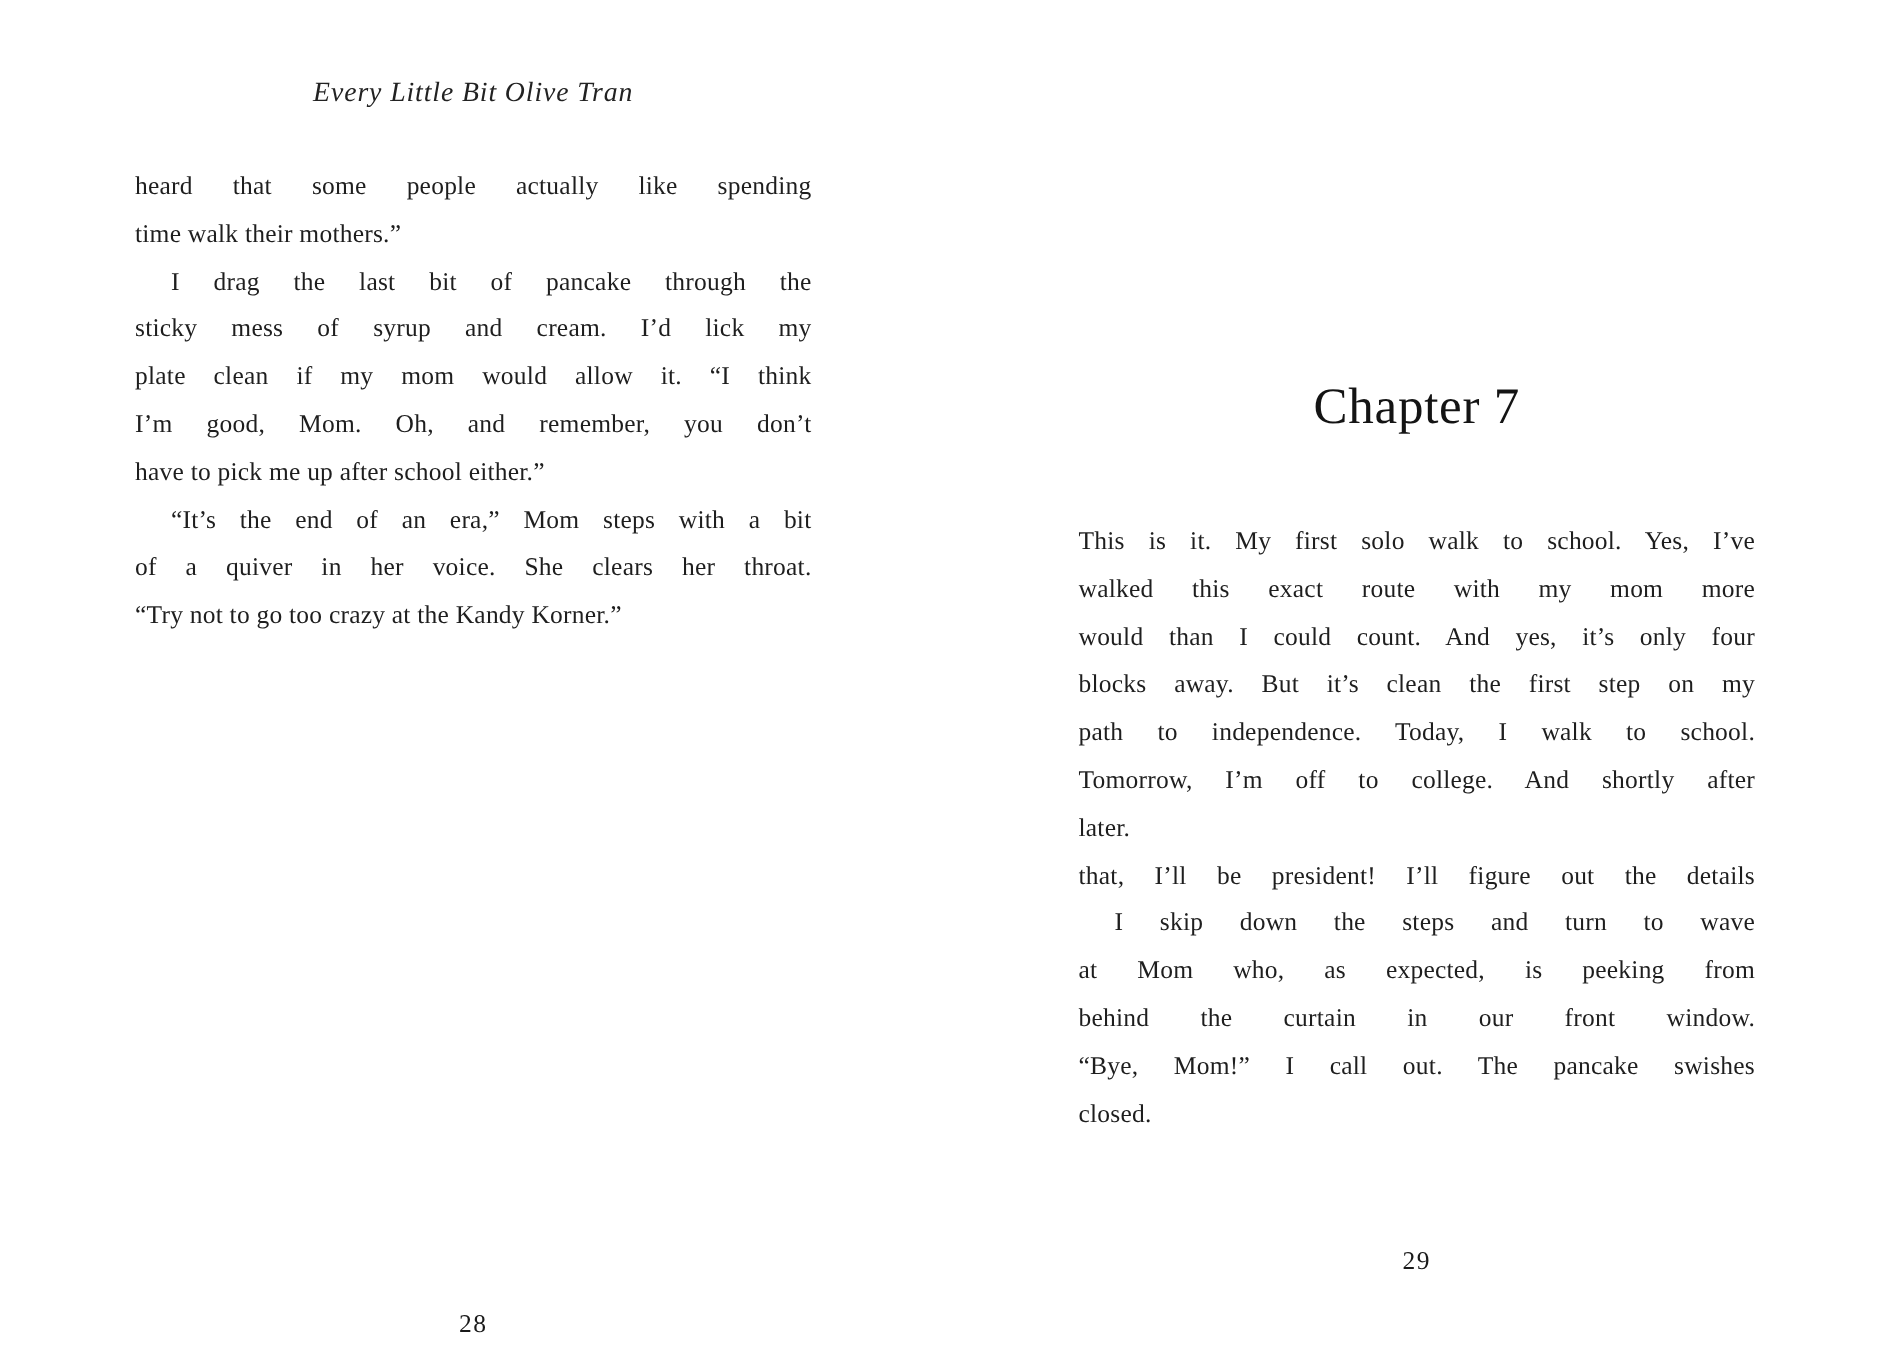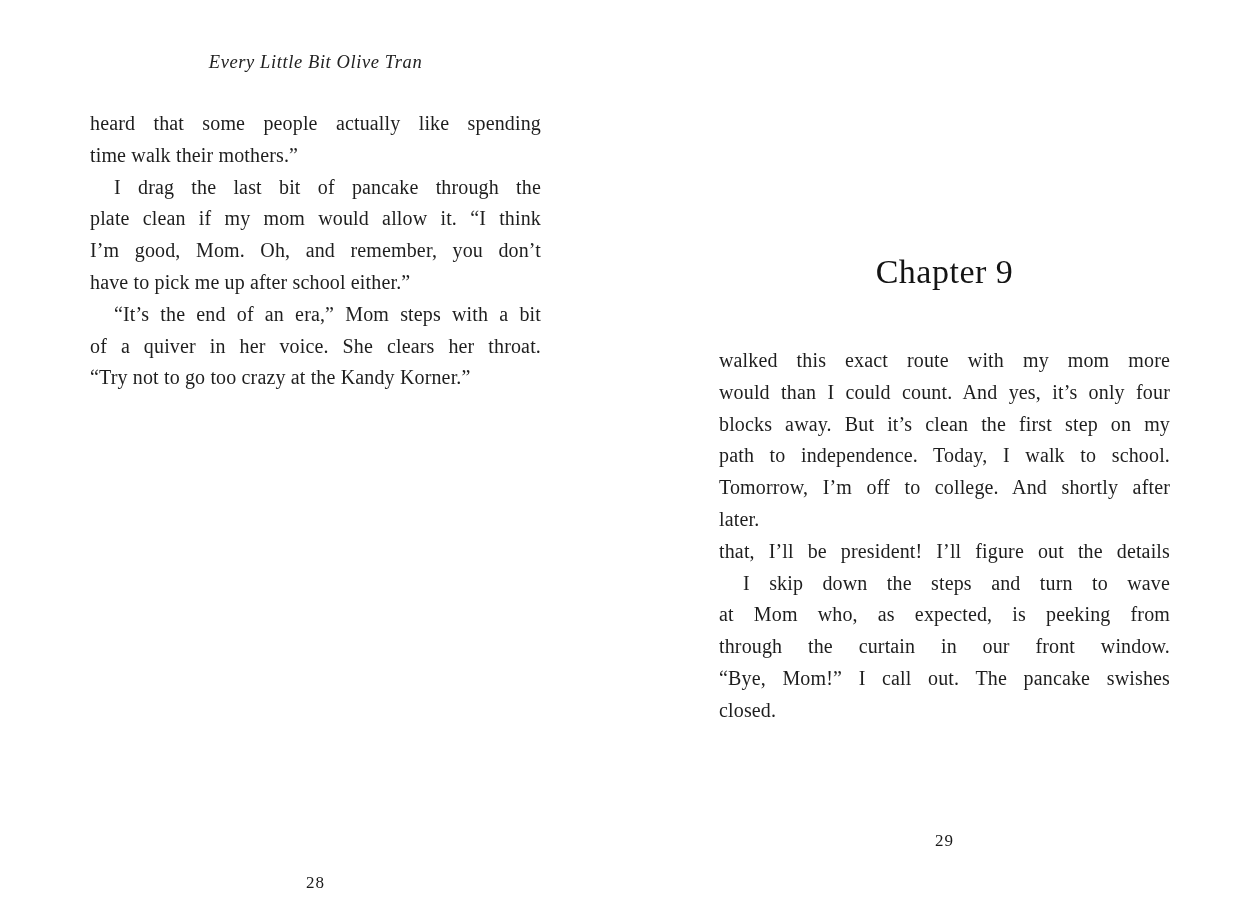--- a/index.html
+++ b/index.html
@@ -36,21 +36,21 @@
     width: 451px;
     text-align: center;
     font-size: 34px;
     line-height: 46px;
     letter-spacing: 0.5px;
     color: #141414;
   }
   .body-text {
     position: absolute;
     width: 451px;
-    font-size: 20px;
+    font-size: 17px;
     line-height: 31.8px;
     letter-spacing: 0.15px;
   }
   .body-text.left-body  { left: 90px;  top: 108px; }
   .body-text.right-body { left: 719px; top: 345px; }
   .line {
     text-align: justify;
     text-align-last: justify;
     white-space: nowrap;
     text-align-last: justify;
@@ -76,42 +76,44 @@
 <body style="background: rgb(255, 255, 255);">
 
 <div class="spread" style="color: rgb(30, 30, 30);">
 
   <div class="running-header">Every Little Bit Olive Tran</div>
 
   <div class="body-text left-body">
       <div class="line">heard that some people actually like spending</div>
       <div class="line last">time walk their mothers.”</div>
       <div class="line indent">I drag the last bit of pancake through the</div>
+      <div class="line">sticky mess of syrup and cream. I’d lick my</div>
       <div class="line">plate clean if my mom would allow it. “I think</div>
       <div class="line">I’m good, Mom. Oh, and remember, you don’t</div>
       <div class="line last">have to pick me up after school either.”</div>
       <div class="line indent">“It’s the end of an era,” Mom steps with a bit</div>
       <div class="line">of a quiver in her voice. She clears her throat.</div>
       <div class="line last">“Try not to go too crazy at the Kandy Korner.”</div>
     </div>
 
   <div class="page-number left-folio">28</div>
 
-  <div class="chapter-heading">Chapter 9</div>
+  <div class="chapter-heading">Chapter 7</div>
 
   <div class="body-text right-body">
+      <div class="line">This is it. My first solo walk to school. Yes, I’ve</div>
       <div class="line">walked this exact route with my mom more</div>
       <div class="line">would than I could count. And yes, it’s only four</div>
       <div class="line">blocks away. But it’s clean the first step on my</div>
       <div class="line">path to independence. Today, I walk to school.</div>
       <div class="line">Tomorrow, I’m off to college. And shortly after</div>
       <div class="line last">later.</div>
       <div class="line">that, I’ll be president! I’ll figure out the details</div>
       <div class="line indent">I skip down the steps and turn to wave</div>
       <div class="line">at Mom who, as expected, is peeking from</div>
-      <div class="line">through the curtain in our front window.</div>
+      <div class="line">behind the curtain in our front window.</div>
       <div class="line">“Bye, Mom!” I call out. The pancake swishes</div>
       <div class="line last">closed.</div>
     </div>
 
   <div class="page-number right-folio">29</div>
 
 </div>
 
 </body></html>

